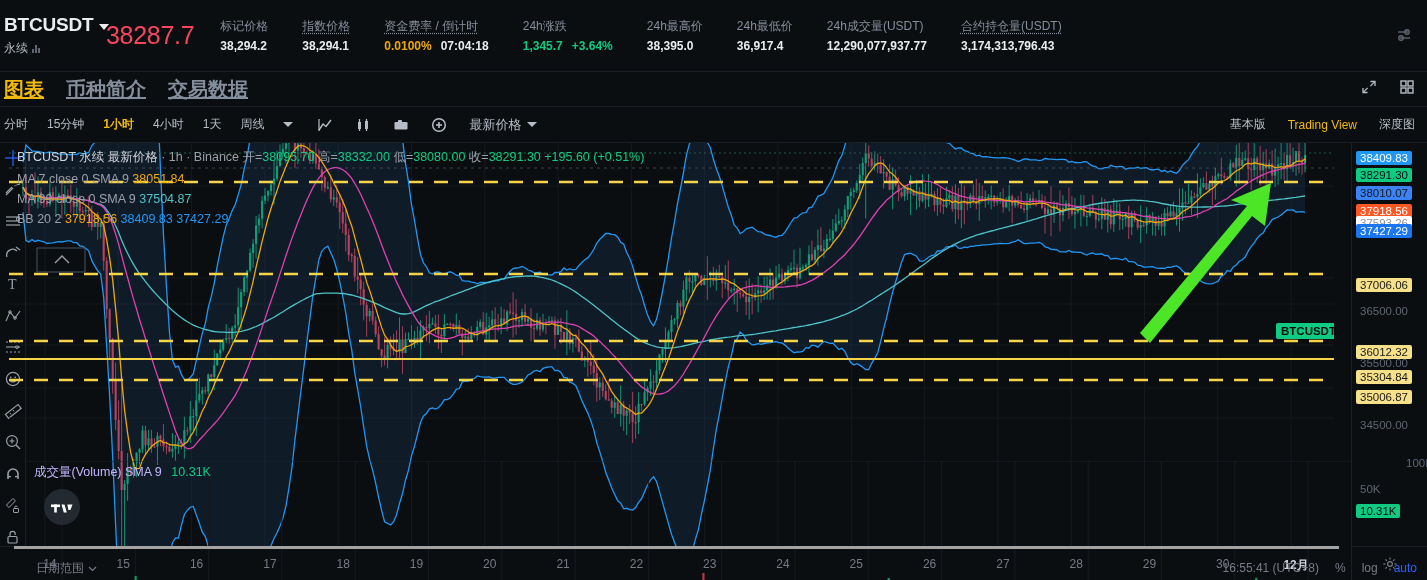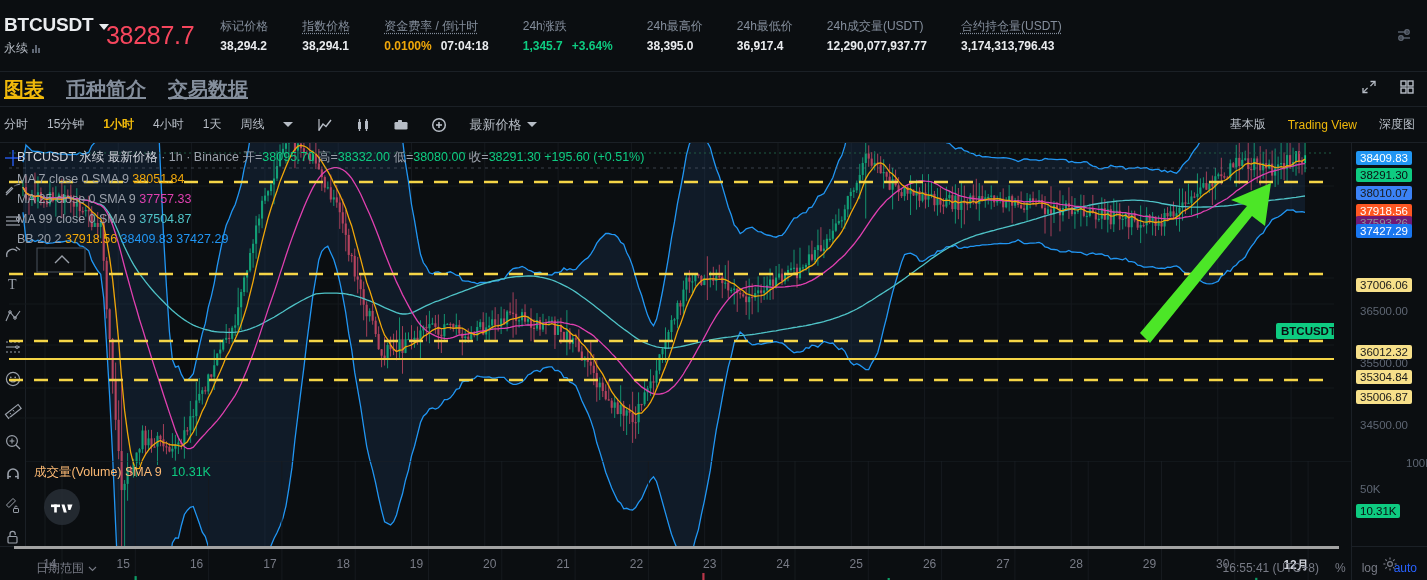--- a/index.html
+++ b/index.html
@@ -1301,21 +1301,20 @@
         <g>
           <path d="M1131 190 L1238 63 L1222 57 L1262 40 L1256 83 L1243 73 L1141 200 Z" fill="#4ce627"></path>
         </g>
         <rect x="28" y="105" width="48" height="24" fill="none" stroke="#4a525e" stroke-width="1"></rect>
         <path d="M46 120 L53 113 L60 120" fill="none" stroke="#9aa0aa" stroke-width="1.4"></path>
       </svg>
 
     <div class="legend" id="legend">
         <div class="lg-row"><span class="tl">BTCUSDT 永续 最新价格</span><span class="dim"> · 1h · Binance</span> <span class="dim">开=</span><span class="lg-g">38095.70</span> <span class="dim">高=</span><span class="lg-g">38332.00</span> <span class="dim">低=</span><span class="lg-g">38080.00</span> <span class="dim">收=</span><span class="lg-g">38291.30</span> <span class="lg-g">+195.60 (+0.51%)</span></div>
         <div class="lg-row"><span class="dim">MA 7 close 0 SMA 9</span> <span style="color:#f0a70a;font-weight:500">38051.84</span></div>
-        <div class="lg-row"><span class="dim">MA 25 close 0 SMA 9</span> <span style="color:#e040b0;font-weight:500">37757.33</span></div>
         <div class="lg-row"><span class="dim">MA 99 close 0 SMA 9</span> <span style="color:#4fc3c7;font-weight:500">37504.87</span></div>
         <div class="lg-row"><span class="dim">BB 20 2</span> <span style="color:#f0a70a;font-weight:500">37918.56</span> <span style="color:#2196f3;font-weight:500">38409.83</span> <span style="color:#2196f3;font-weight:500">37427.29</span></div>
       </div>
 
     <div class="btctag" id="btctag" style="left:1267px; top:180px;">BTCUSDT</div>
   </div>
 
   <div class="volpanel">
     <svg id="volsvg" width="1325" height="228" viewBox="0 0 1325 228">
         <line x1="36" y1="0" x2="36" y2="228" stroke="#161a1f" stroke-width="1"></line>
@@ -1763,39 +1762,39 @@
         <rect x="1273.993023255814" y="190.65286893244038" width="2.2" height="17.347131067559612" fill="#f6465d" opacity="0.75"></rect>
         <rect x="1276.9813953488374" y="200.38341594717718" width="2.2" height="7.616584052822811" fill="#f6465d" opacity="0.75"></rect>
         <rect x="1279.9697674418605" y="184.77198224427795" width="2.2" height="23.228017755722057" fill="#f6465d" opacity="0.75"></rect>
         <rect x="1282.958139534884" y="151.36964656819393" width="2.2" height="56.63035343180607" fill="#0ecb81" opacity="0.75"></rect>
         <rect x="1285.946511627907" y="188.2881151561882" width="2.2" height="19.7118848438118" fill="#0ecb81" opacity="0.75"></rect>
         <rect x="1288.9348837209302" y="201.92101223975837" width="2.2" height="6.078987760241635" fill="#0ecb81" opacity="0.75"></rect>
         <rect x="1291.9232558139536" y="195.12184373616466" width="2.2" height="12.87815626383534" fill="#0ecb81" opacity="0.75"></rect>
         <rect x="1294.9116279069767" y="199.92882434220053" width="2.2" height="8.071175657799477" fill="#f6465d" opacity="0.75"></rect>
       </svg>
     <div class="vol-legend">
-      <span style="color:#fdba74">成交量(Volume) SMA 9</span>
+      <span style="color:#c4b5fd">成交量(Volume) SMA 9</span>
       <span style="color:#0ecb81; margin-left:6px; font-weight:500">10.31K</span>
     </div>
     <div class="tvlogo">
       <svg width="22" height="15" viewBox="0 0 22 15">
         <rect x="0" y="4.5" width="9" height="2.6" fill="#fff"></rect>
         <rect x="3.2" y="4.5" width="2.6" height="8" fill="#fff"></rect>
         <polygon points="10.5,4.5 13.5,4.5 15.8,12.5 12.8,12.5" fill="#fff"></polygon>
         <polygon points="16.3,4.5 21.5,4.5 19.4,10 17.4,10" fill="#fff"></polygon>
       </svg>
     </div>
   </div>
 
   <div class="priceaxis" id="priceaxis">
       <div class="pa-tag" style="top: 8px; background: rgb(33, 150, 243); color: rgb(255, 255, 255);">38409.83</div>
       <div class="pa-tag" style="top: 25px; background: rgb(14, 203, 129); color: rgb(11, 14, 17);">38291.30</div>
       <div class="pa-tag" style="top: 43px; background: #3b82f6; color: rgb(26, 26, 26);">38010.07</div>
       <div class="pa-tag" style="top: 61px; background: rgb(255, 87, 34); color: rgb(255, 255, 255);">37918.56</div>
-      <div class="pa-tag" style="top: 73px; background: #701a75; color: rgb(139, 147, 160);">37593.26</div>
+      <div class="pa-tag" style="top: 73px; background: #ffffff; color: rgb(139, 147, 160);">37593.26</div>
       <div class="pa-tag" style="top: 81px; background: rgb(25, 118, 240); color: rgb(255, 255, 255);">37427.29</div>
       <div class="pa-tag" style="top: 135px; background: rgb(247, 224, 138); color: rgb(26, 26, 26);">37006.06</div>
       <div class="pa-tag" style="top: 161px; color: rgb(94, 102, 115);">36500.00</div>
       <div class="pa-tag" style="top: 202px; background: rgb(247, 224, 138); color: rgb(26, 26, 26);">36012.32</div>
       <div class="pa-tag" style="top: 213px; color: rgb(94, 102, 115);">35500.00</div>
       <div class="pa-tag" style="top: 227px; background: rgb(247, 224, 138); color: rgb(26, 26, 26);">35304.84</div>
       <div class="pa-tag" style="top: 247px; background: rgb(247, 224, 138); color: rgb(26, 26, 26);">35006.87</div>
       <div class="pa-tag" style="top: 275px; color: rgb(94, 102, 115);">34500.00</div>
       <div class="pa-tag" style="top: 313px; color: rgb(94, 102, 115); margin-left: 46px;">100K</div>
       <div class="pa-tag" style="top: 339px; color: rgb(94, 102, 115);">50K</div>

